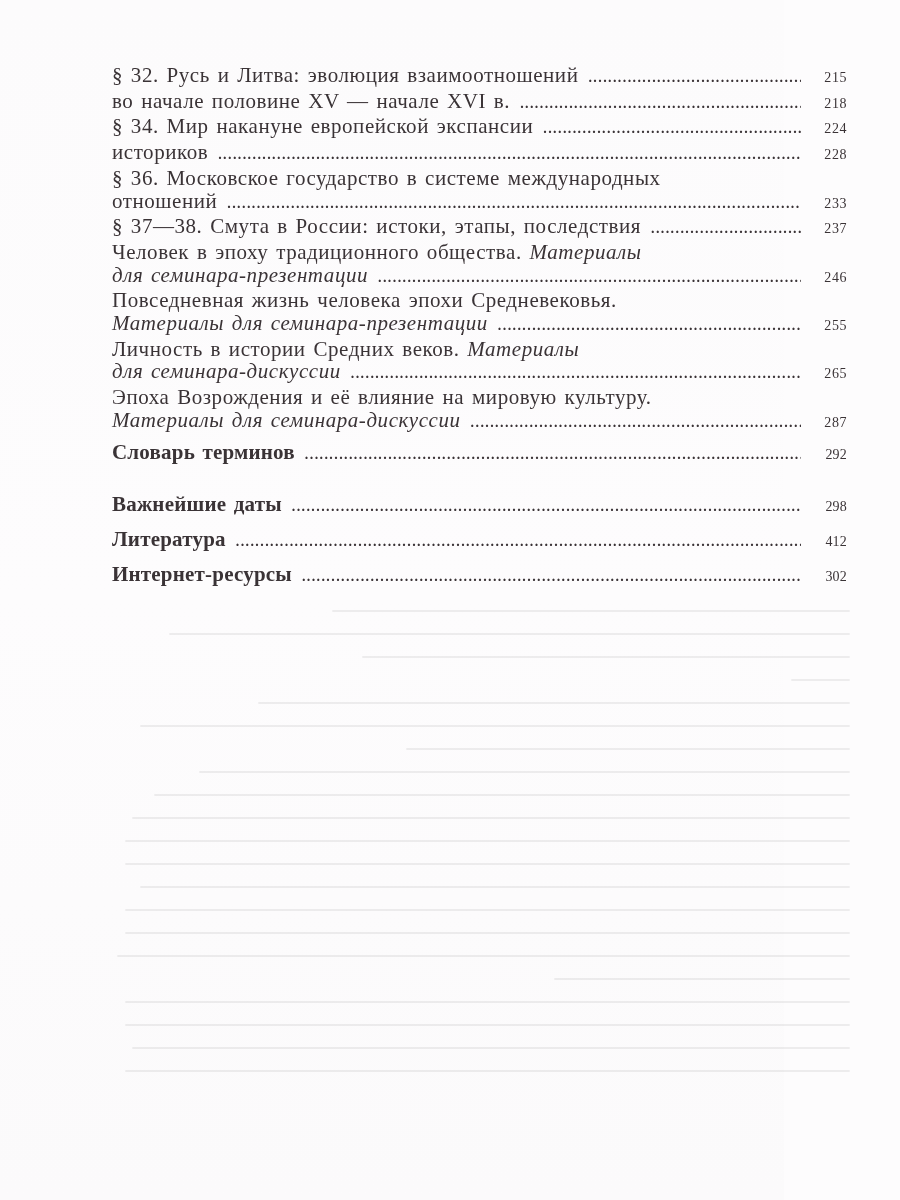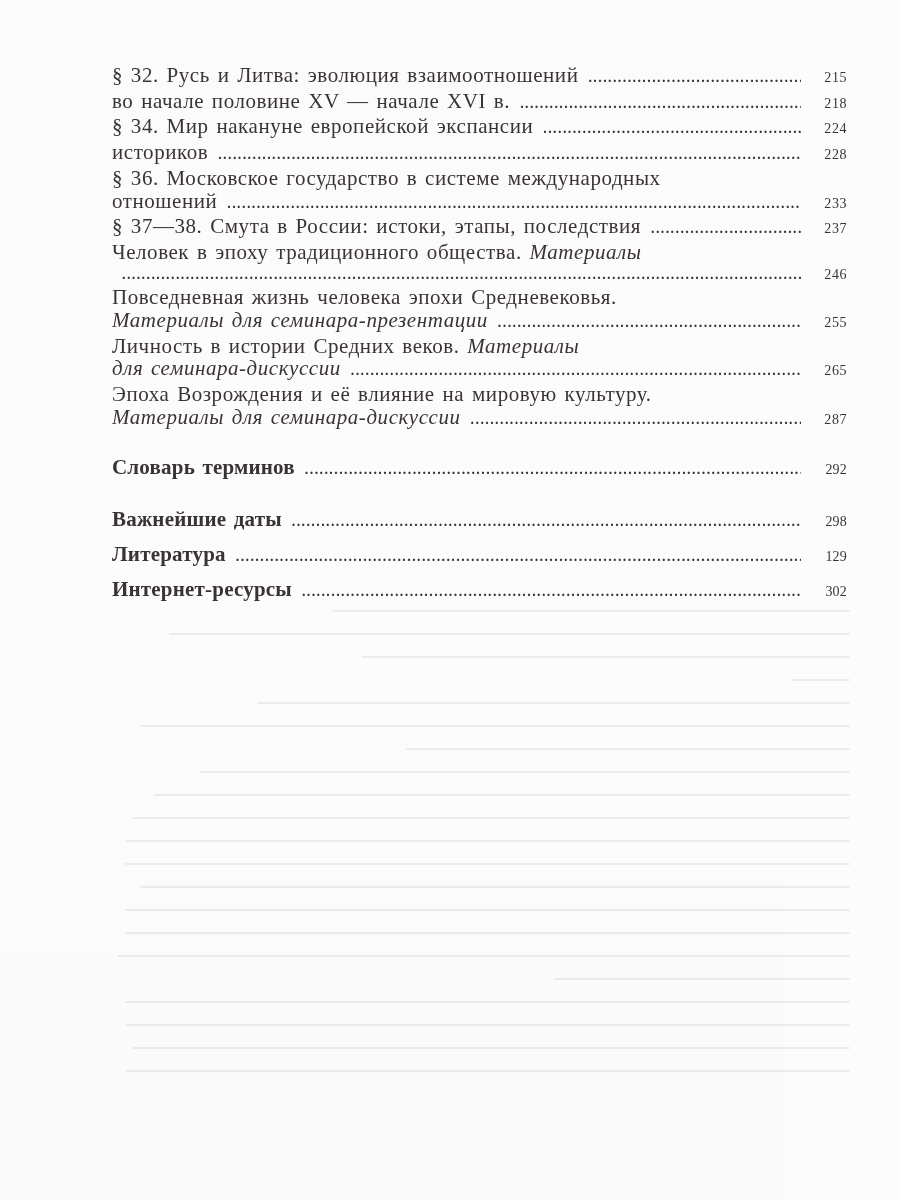--- a/index.html
+++ b/index.html
@@ -60,21 +60,21 @@
     }
     .entry .italic { font-style: italic; }
     .bold-entry {
       font-weight: bold;
       font-size: 21px;
       line-height: 22.7px;
       letter-spacing: 0.2px;
     }
     .bold-entry .page-num { font-weight: normal; }
     .bold-entry .leader { font-weight: bold; }
-    .gap-1 { margin-top: 24px; font-family: Liberation Serif, serif; }
+    .gap-1 { margin-top: 6px; font-family: Liberation Serif, serif; }
     .gap-2 { margin-top: 27px; }
     .gap-3 { margin-top: 9px; }
     .gap-4 { margin-top: 9px; }
 
     
     .bleed {
       position: absolute;
       left: 110px;
       top: 610px;
       width: 740px;
@@ -149,20 +149,21 @@
     </div>
 
     <div class="entry">
       <div class="line">
         <span class="text">
           <span>Человек в эпоху традиционного общества.</span>
           <span class="italic">Материалы</span>
         </span>
       </div>
       <div class="line">
+        <span class="text italic">для семинара-презентации</span>
         <span class="leader"></span>
         <span class="page-num">246</span>
       </div>
     </div>
 
     <div class="entry">
       <div class="line">
         <span class="text">Повседневная жизнь человека эпохи Средневековья.</span>
       </div>
       <div class="line">
@@ -210,21 +211,21 @@
         <span class="text">Важнейшие даты</span>
         <span class="leader"></span>
         <span class="page-num">298</span>
       </div>
     </div>
 
     <div class="entry bold-entry gap-3">
       <div class="line">
         <span class="text">Литература</span>
         <span class="leader"></span>
-        <span class="page-num">129</span>
+        <span class="page-num">412</span>
       </div>
     </div>
 
     <div class="entry bold-entry gap-4">
       <div class="line">
         <span class="text">Интернет-ресурсы</span>
         <span class="leader"></span>
         <span class="page-num">302</span>
       </div>
     </div>

